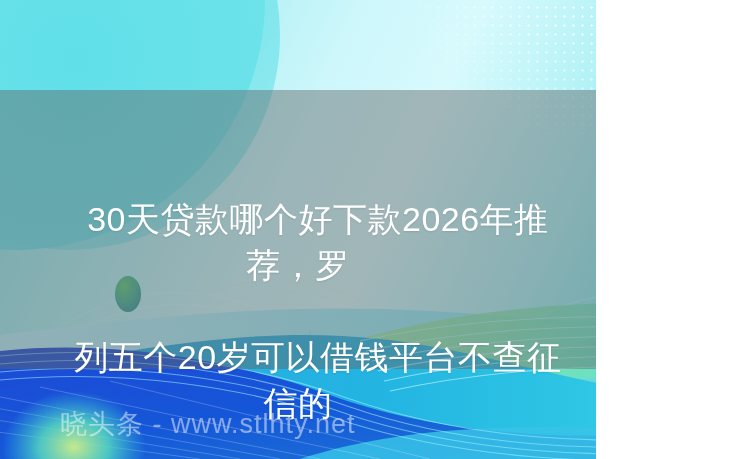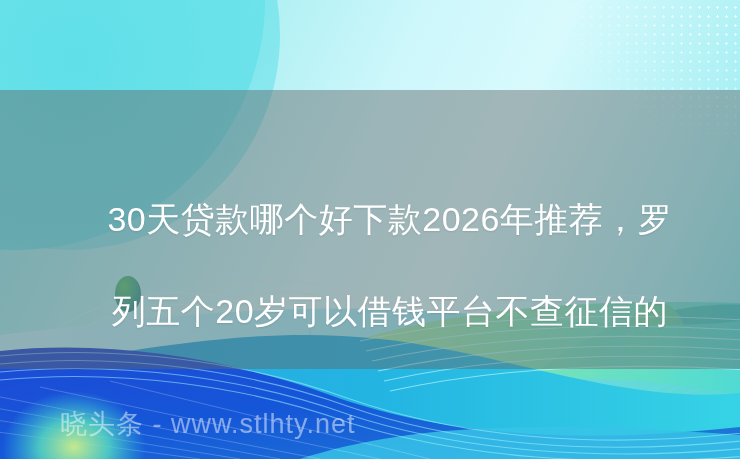--- a/index.html
+++ b/index.html
@@ -1,20 +1,20 @@
 <!DOCTYPE html>
 <html><head>
 <meta charset="utf-8">
 <style>
   html,body{margin:0;padding:0;background:#fff;}
   body{font-family:"Liberation Sans","DejaVu Sans",sans-serif;}
 
   #poster{
     position:relative;
-    width:740px;height:459px;
+    width:596px;height:459px;
     overflow:hidden;
     background:linear-gradient(115deg,#7fe7ec 0%,#9fecef 18%,#cdf7fb 45%,#d8fafd 60%,#a9f0f4 82%,#72e3ea 100%);
   }
 
   
   .layer{position:absolute;pointer-events:none;}
 
   
   .blob-tl{
     left:-235px;top:-250px;width:500px;height:500px;border-radius:50%;

